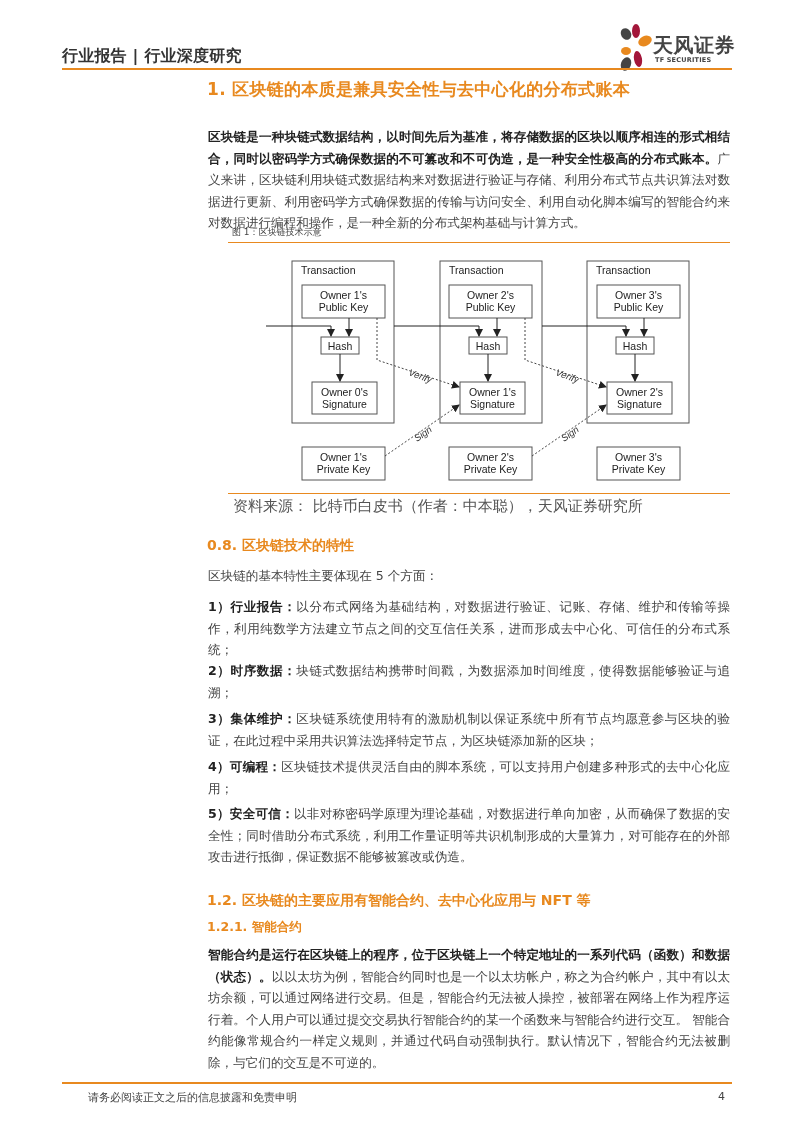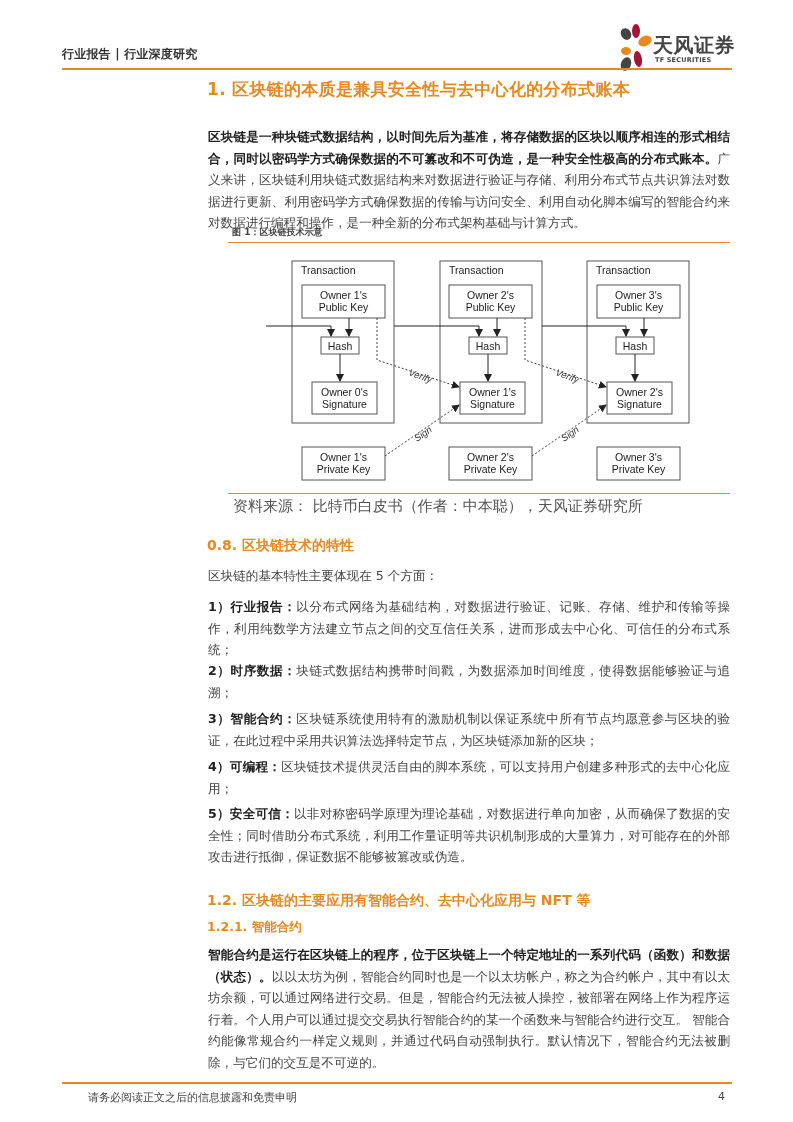--- a/index.html
+++ b/index.html
@@ -1,27 +1,27 @@
 <!DOCTYPE html>
 <html><head>
 <meta charset="utf-8">
 <style>
   html, body { margin: 0; padding: 0; background: #ffffff; }
   body { width: 793px; height: 1122px; position: relative; overflow: hidden;
          font-family: "DejaVu Sans", "Liberation Sans", sans-serif; color: #333; }
   .abs { position: absolute; }
-  .hdr-text { left: 62px; top: 46px; font-size: 12px; font-weight: bold; color: #333; letter-spacing: 0.2px; }
+  .hdr-text { left: 62px; top: 46px; font-size: 16px; font-weight: bold; color: #333; letter-spacing: 0.2px; }
   .hdr-rule { left: 62px; top: 68px; width: 670px; height: 2px; background: #e8891f; }
   .logo { left: 617px; top: 22px; width: 120px; height: 52px; }
   .logo-cn { position: absolute; left: 36px; top: 10px; font-size: 20px; font-weight: bold; color: #444; letter-spacing: 0.5px; }
   .logo-en { position: absolute; left: 38px; top: 34px; font-size: 6.5px; font-weight: bold; color: #444; letter-spacing: 0.2px; }
   .h1 { left: 207px; top: 78px; font-size: 17px; font-weight: bold; color: #e8891f; letter-spacing: 0.3px; }
   .para { left: 208px; width: 522px; font-size: 12.6px; line-height: 21.5px; color: #444; text-align: justify; }
   .para b { color: #222; }
-  .fig-title { left: 232px; top: 226px; font-size: 9px; font-weight: bold; color: #444; }
+  .fig-title { left: 232px; top: 226px; font-size: 9px; font-weight: normal; color: #444; }
   .fig-rule { left: 228px; width: 502px; height: 1px; background: #e8891f; }
   .fig-src { left: 233px; top: 497px; font-size: 15px; color: #555; }
   .h2 { left: 207px; font-size: 14px; font-weight: bold; color: #e8891f; }
   .h3 { left: 207px; font-size: 12.5px; font-weight: bold; color: #e8891f; }
   .foot-rule { left: 62px; top: 1082px; width: 670px; height: 2px; background: #e8891f; }
   .foot-text { left: 88px; top: 1090px; font-size: 11px; color: #444; }
   .foot-page { left: 718px; top: 1090px; font-size: 11px; color: #444; }
   svg text { font-family: "Liberation Sans", "DejaVu Sans", sans-serif; }
 </style>
 </head>
@@ -145,21 +145,21 @@
 <div class="abs h2" style="top:537px;">0.8. 区块链技术的特性</div>
 <div class="abs para" style="top:565px;">区块链的基本特性主要体现在 5 个方面：</div>
 
 <div class="abs para" style="top:596px;">
   <b>1）</b><b>行业报告：</b><span>以分布式网络为基础结构，对数据进行验证、记账、存储、维护和传输等操作，利用纯数学方法建立节点之间的交互信任关系，进而形成去中心化、可信任的分布式系统；</span>
 </div>
 <div class="abs para" style="top:660px;">
   <b>2）</b><b>时序数据：</b><span>块链式数据结构携带时间戳，为数据添加时间维度，使得数据能够验证与追溯；</span>
 </div>
 <div class="abs para" style="top:708px;">
-  <b>3）</b><b>智能合约：</b><span>区块链系统使用特有的激励机制以保证系统中所有节点均愿意参与区块的验证，在此过程中采用共识算法选择特定节点，为区块链添加新的区块；</span>
+  <b>3）</b><b>集体维护：</b><span>区块链系统使用特有的激励机制以保证系统中所有节点均愿意参与区块的验证，在此过程中采用共识算法选择特定节点，为区块链添加新的区块；</span>
 </div>
 <div class="abs para" style="top:756px;">
   <b>4）</b><b>可编程：</b><span>区块链技术提供灵活自由的脚本系统，可以支持用户创建多种形式的去中心化应用；</span>
 </div>
 <div class="abs para" style="top:803px;">
   <b>5）</b><b>安全可信：</b><span>以非对称密码学原理为理论基础，对数据进行单向加密，从而确保了数据的安全性；同时借助分布式系统，利用工作量证明等共识机制形成的大量算力，对可能存在的外部攻击进行抵御，保证数据不能够被篡改或伪造。</span>
 </div>
 
 <div class="abs h2" style="top:892px;">1.2. 区块链的主要应用有智能合约、去中心化应用与 NFT 等</div>
 <div class="abs h3" style="top:919px;">1.2.1. 智能合约</div>

